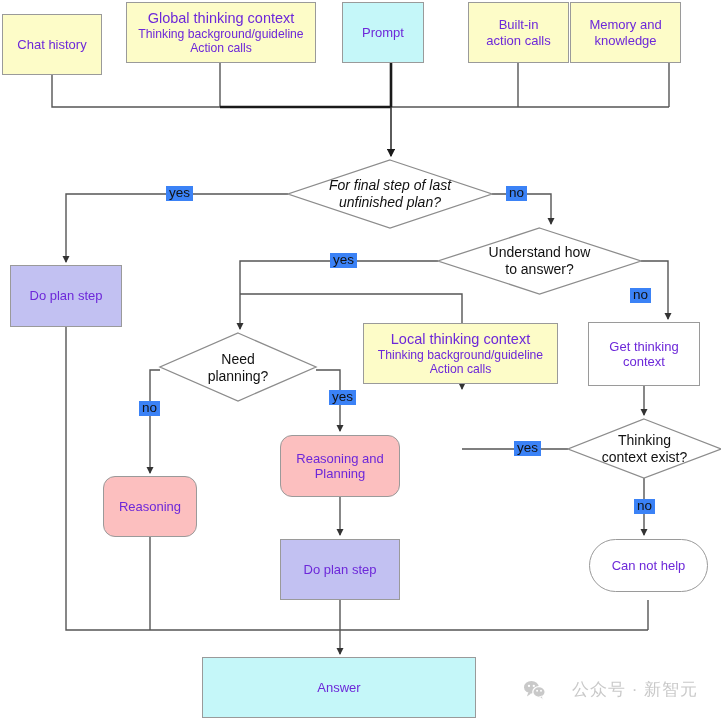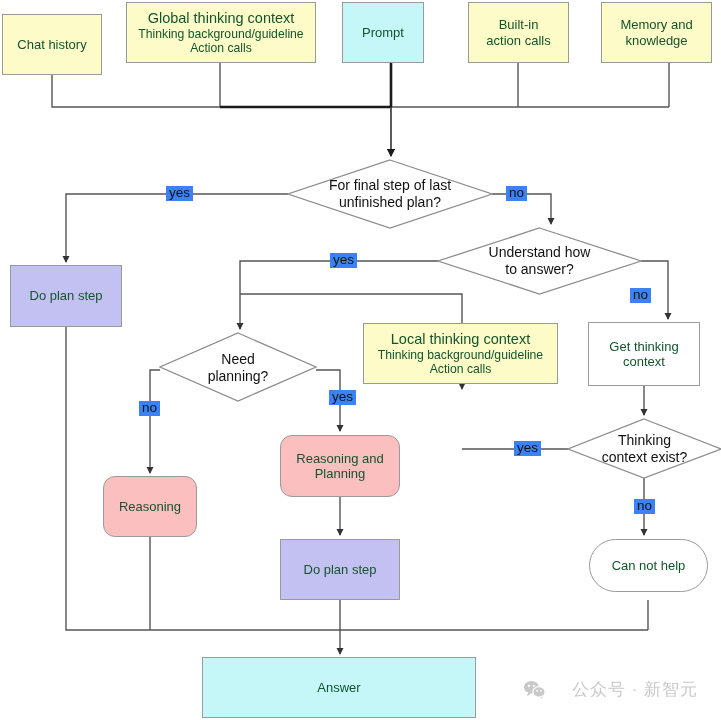--- a/index.html
+++ b/index.html
@@ -27,21 +27,21 @@
     pointer-events: none;
   }
   .node {
     position: absolute;
     box-sizing: border-box;
     display: flex;
     flex-direction: column;
     align-items: center;
     justify-content: center;
     text-align: center;
-    color: #14532d;
+    color: #6d28d9;
     line-height: 1.18;
   }
   .box {
     border: 1px solid #9a9a9a;
   }
   .box .t1 { font-size: 13px; }
   .box .t-title { font-size: 14.5px; }
   .box .t-sub { font-size: 12.2px; }
   .fill-yellow { background: #fdfcc8; }
   .fill-cyan   { background: #c5f7f9; }
@@ -162,26 +162,26 @@
 
   <div class="node box fill-cyan" style="left:342px; top:2px; width:82px; height:61px;">
     <span class="t1">Prompt</span>
   </div>
 
   <div class="node box fill-yellow" style="left:468px; top:2px; width:101px; height:61px;">
     <span class="t1">Built-in</span>
     <span class="t1">action calls</span>
   </div>
 
-  <div class="node box fill-yellow" style="left:601px; top:2px; width:111px; height:61px;">
+  <div class="node box fill-yellow" style="left:570px; top:2px; width:111px; height:61px;">
     <span class="t1">Memory and</span>
     <span class="t1">knowledge</span>
   </div>
 
-  <div class="diamond-label" style="left:288px; top:170px; width:204px; height:48px;">
+  <div class="diamond-label" style="left:288px; top:170px; width:204px; height:48px;font-style:italic;">
     <span>For final step of last</span>
     <span>unfinished plan?</span>
   </div>
 
   <div class="diamond-label" style="left:438px; top:237px; width:203px; height:48px;">
     <span>Understand how</span>
     <span>to answer?</span>
   </div>
 
   <div class="diamond-label" style="left:160px; top:345px; width:156px; height:46px;">

